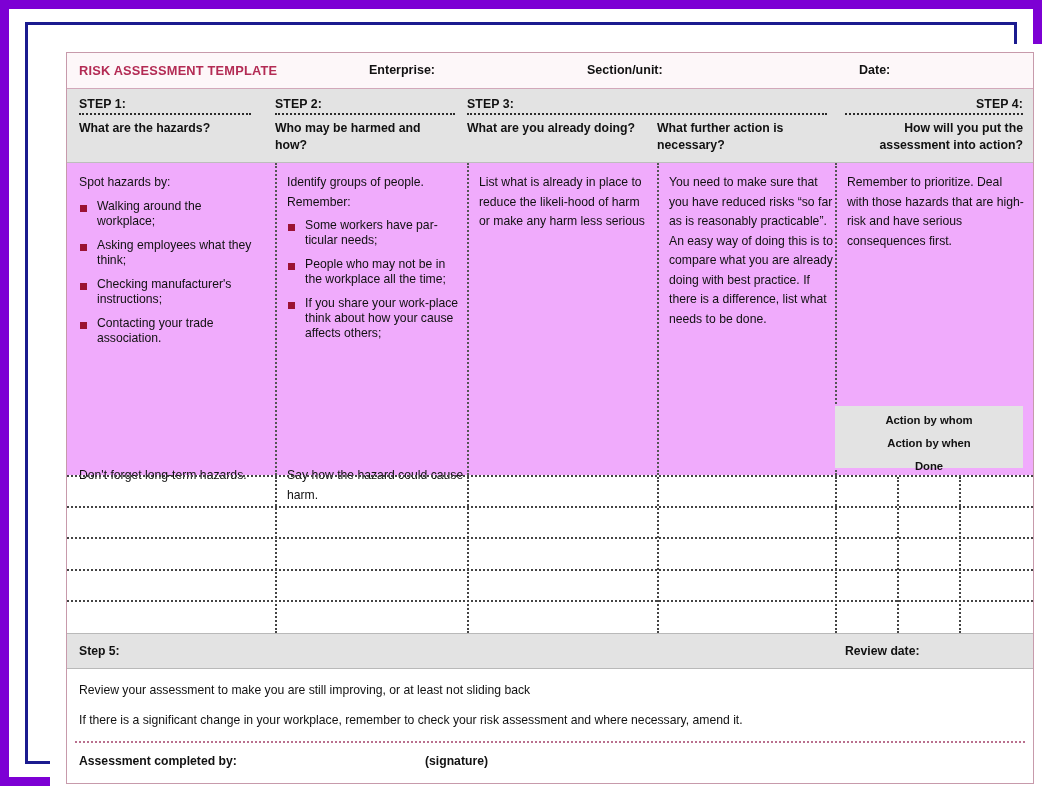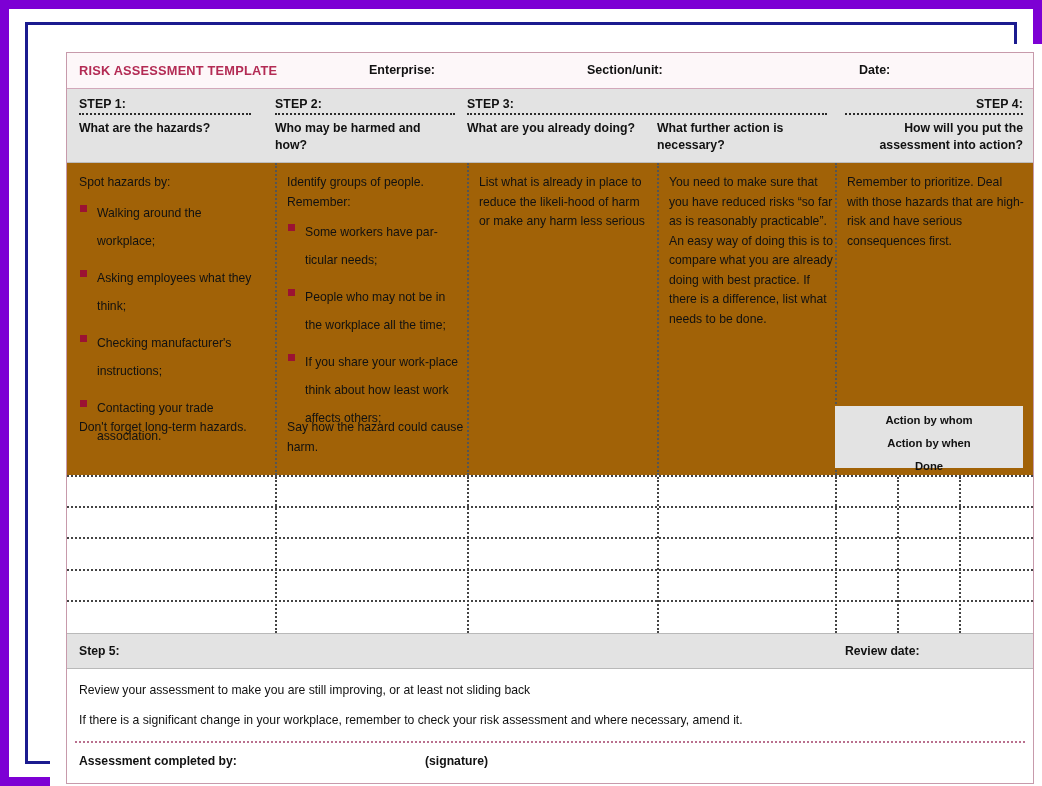--- a/index.html
+++ b/index.html
@@ -87,51 +87,51 @@
   #step4-head { left: 778px; width: 178px; text-align: right; }
 
   #step3-head .q-wrap { position: relative; height: 38px; }
   #step3-head .q-a { position: absolute; left: 0;   top: 0; width: 185px; }
   #step3-head .q-b { position: absolute; left: 190px; top: 0; width: 170px; }
 
   
   .body-region {
     position: relative;
     height: 312px;
-    background: #a16207;
+    background: #f0abfc;
   }
   .vdiv {
     position: absolute; top: 0; bottom: 0;
     border-left: 2px dotted #555;
     width: 0;
   }
   .col-text {
     position: absolute;
     font-size: 12.2px;
     line-height: 19.5px;
     color: #111;
   }
   .col-text p { margin: 0; }
   ul.bullets { list-style: none; margin: 6px 0 0 0; padding: 0; }
   ul.bullets li {
     position: relative;
     padding-left: 18px;
     margin-bottom: 9px;
-    line-height: 28px;
+    line-height: 15px;
   }
   ul.bullets li::before {
     content: "";
     position: absolute;
     left: 1px; top: 6px;
     width: 7px; height: 7px;
     background: #9b1233;
   }
   .note-text {
     position: absolute;
-    font-size: 12.2px; line-height: 19.5px; color: #111;
+    font-size: 12.2px; line-height: 19.5px; color: #111; margin-top: 48px;
   }
 
   
   #action-header {
     position: absolute;
     left: 768px; top: 243px;
     width: 188px; height: 62px;
     background: #e3e3e3;
     display: flex;
     flex-direction: column;
@@ -269,21 +269,21 @@
               <li>Contacting your trade association.</li>
             </ul>
           </div>
           <div class="note-text" style="left:12px; top:255px; width:180px">Don't forget long-term hazards.</div>
 
           <div class="col-text" style="left:220px; top:10px; width:172px">
             <p>Identify groups of people. Remember:</p>
             <ul class="bullets">
               <li>Some workers have par-ticular needs;</li>
               <li>People who may not be in the workplace all the time;</li>
-              <li>If you share your work-place think about how least work affects others;</li>
+              <li>If you share your work-place think about how your cause affects others;</li>
             </ul>
           </div>
           <div class="note-text" style="left:220px; top:255px; width:178px">Say how the hazard could cause harm.</div>
 
           <div class="col-text" style="left:412px; top:10px; width:172px">List what is already in place to reduce the likeli-hood of harm or make any harm less serious</div>
 
           <div class="col-text" style="left:602px; top:10px; width:168px">You need to make sure that you have reduced risks “so far as is reasonably practicable”. An easy way of doing this is to compare what you are already doing with best practice. If there is a difference, list what needs to be done.</div>
 
           <div class="col-text" style="left:780px; top:10px; width:178px">Remember to prioritize. Deal with those hazards that are high-risk and have serious consequences first.</div>
 

